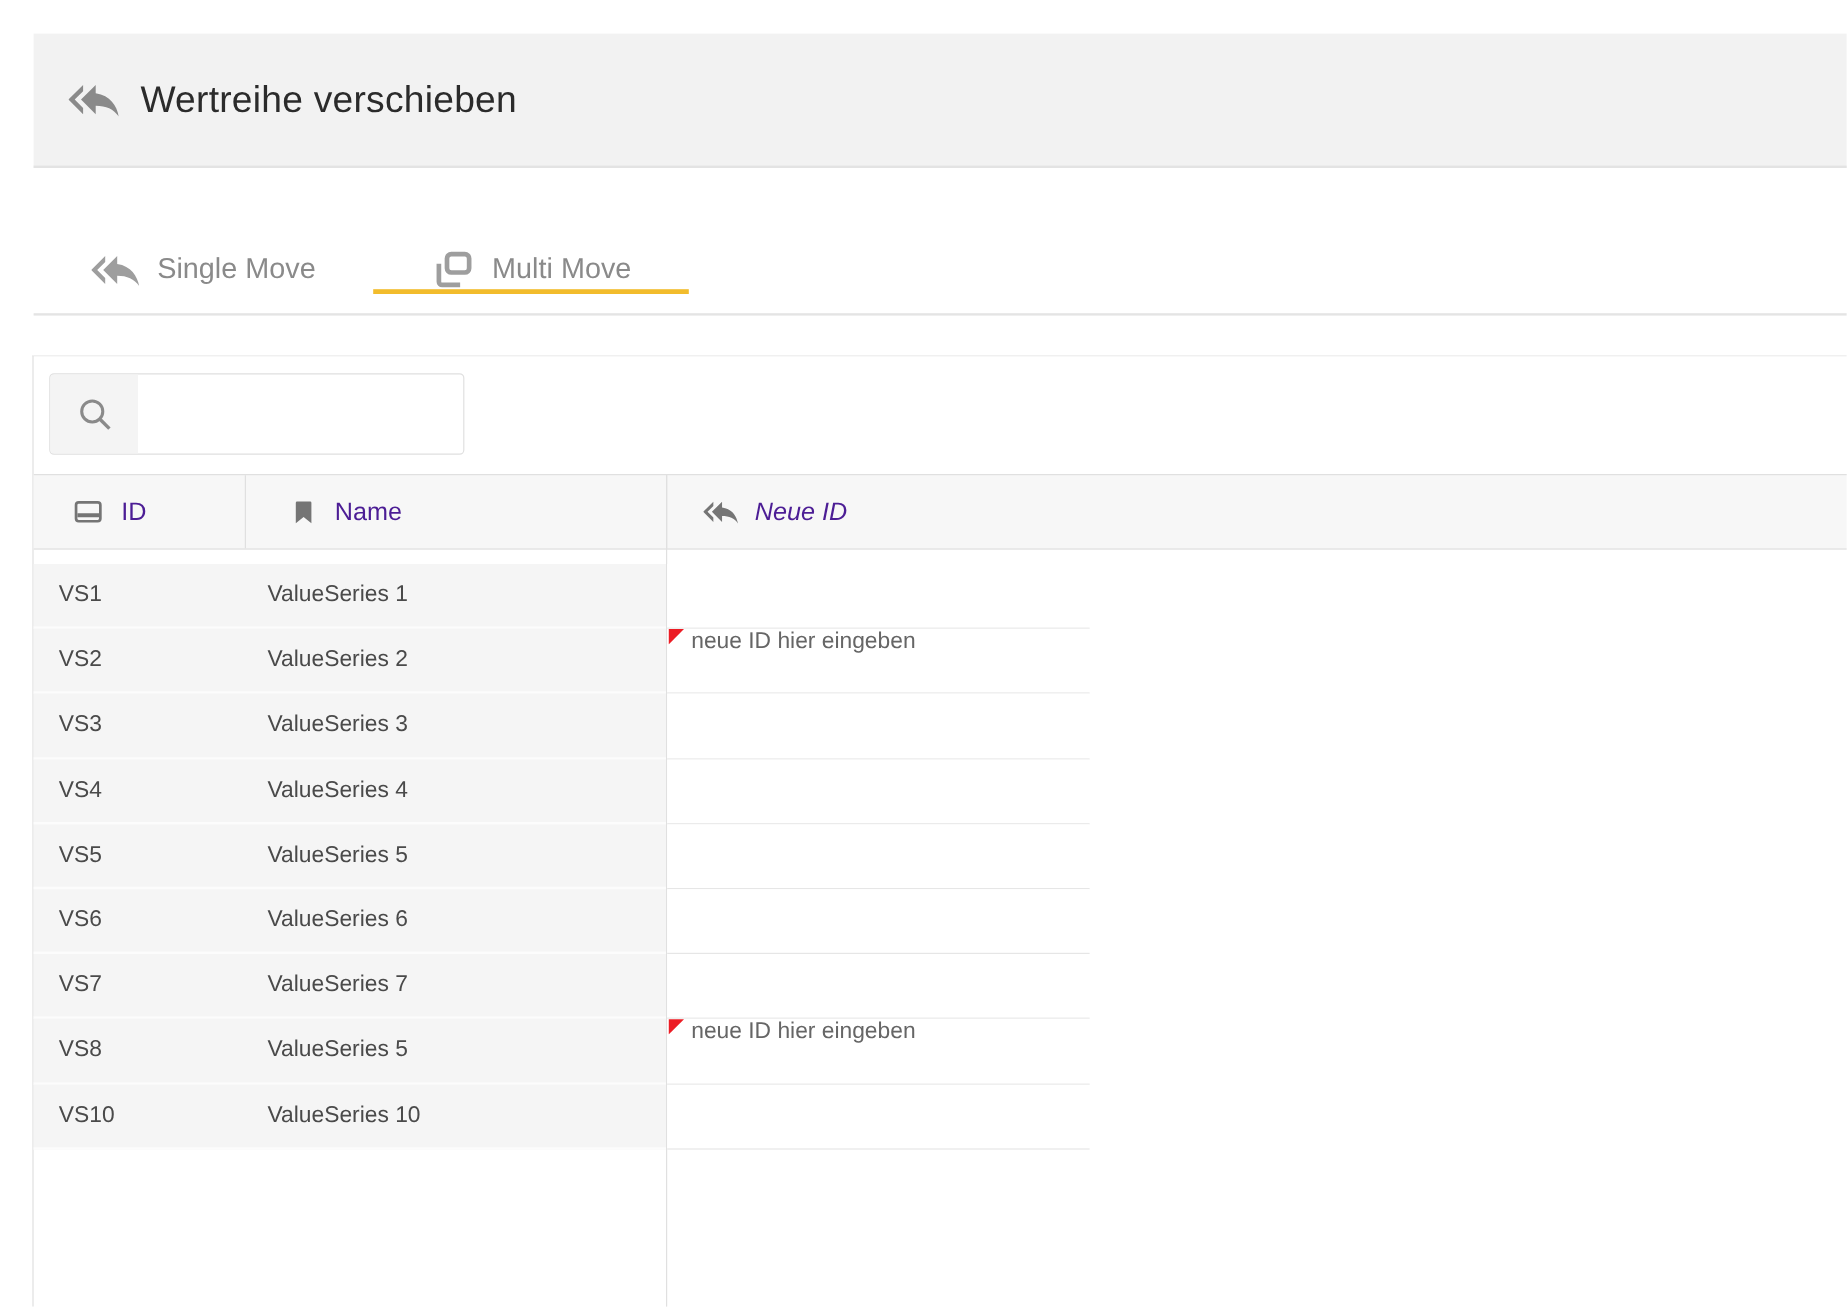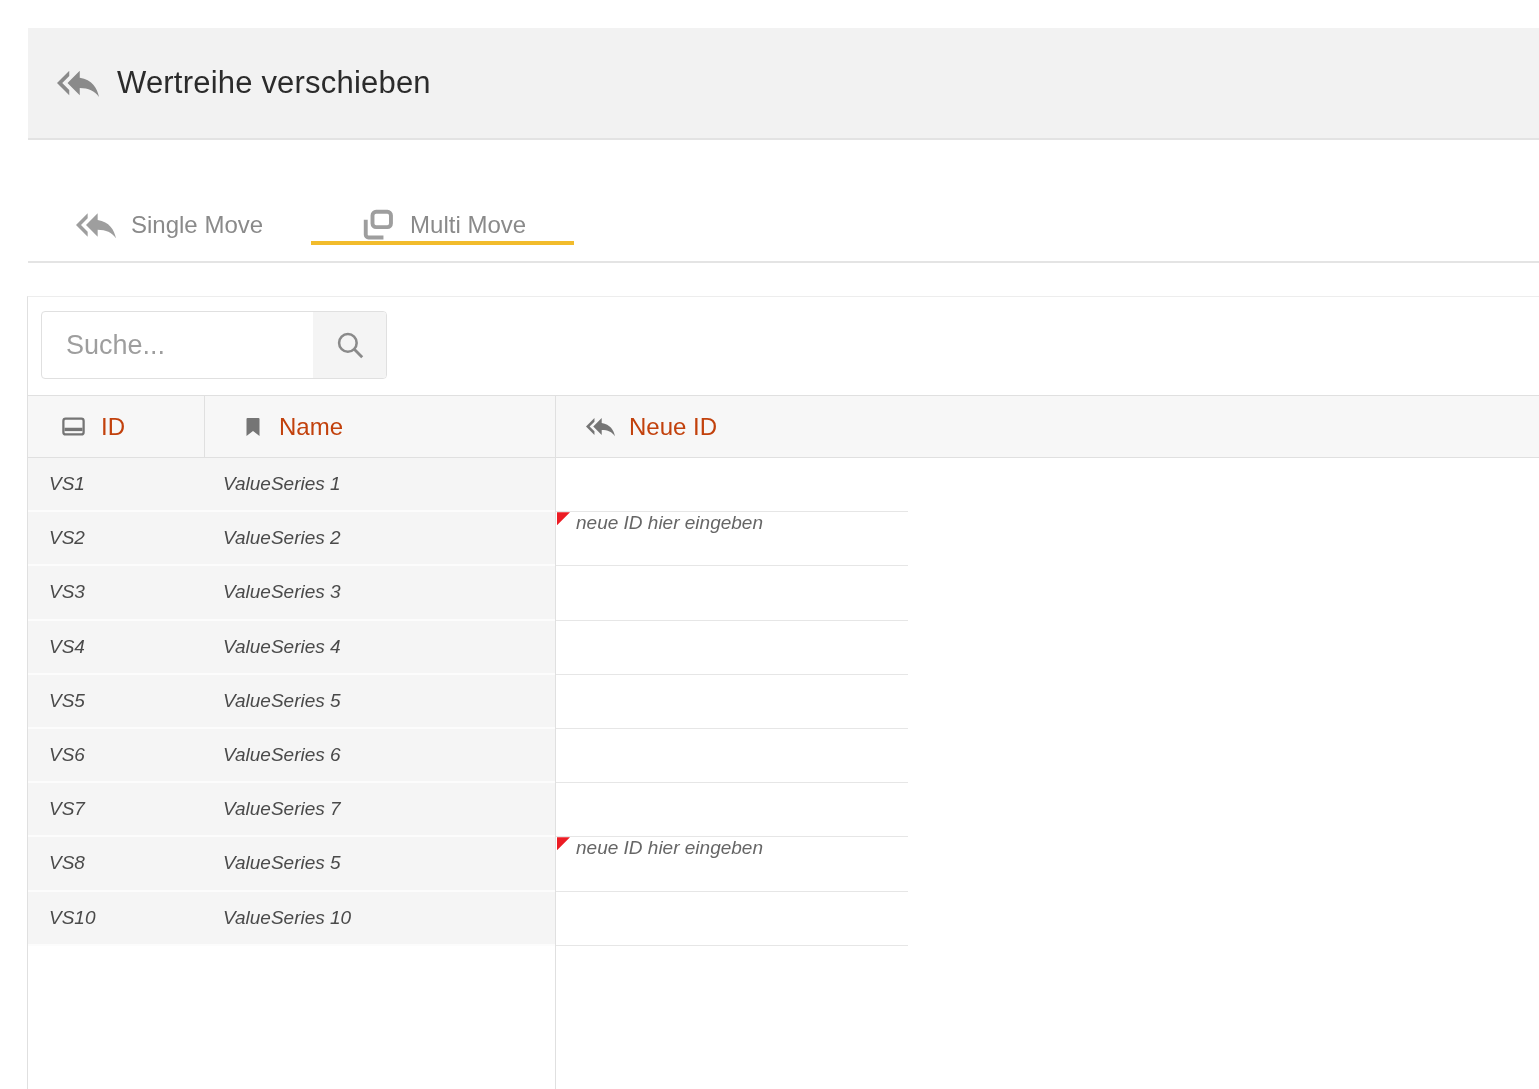--- a/index.html
+++ b/index.html
@@ -52,34 +52,34 @@
     flex: 0 0 73px; background: #f4f4f4; border: none; cursor: pointer;
     display: flex; align-items: center; justify-content: center; color: #8a8a8a;
   }
 
   
   .table-header {
     position: absolute; left: 0; top: 98px; right: 0; height: 63px;
     background: #f7f7f7; border-top: 1px solid #e0e0e0; border-bottom: 1px solid #e0e0e0;
     display: flex; align-items: stretch;
   }
-  .th { display: flex; align-items: center; gap: 14px; color: #c2410c; font-size: 24px; cursor: pointer; }
+  .th { display: flex; align-items: center; gap: 14px; color: #4c1d95; font-size: 21px; cursor: pointer; }
   .th .th-icon { color: #757575; }
   .th-id   { width: 177px; padding-left: 32px; border-right: 1px solid #e0e0e0; }
   .th-name { width: 351px; padding-left: 36px; border-right: 1px solid #e0e0e0; }
-  .th-neue { flex: 1 1 auto; padding-left: 30px; }
+  .th-neue { flex: 1 1 auto; padding-left: 30px; font-style: italic; }
 
   
   .pane-divider {
     position: absolute; left: 527px; top: 98px; bottom: 0; width: 1px;
     background: #e0e0e0;
   }
 
   
-  .table-body { position: absolute; left: 0; top: 161px; right: 0; font-style: italic; }
+  .table-body { position: absolute; left: 0; top: 173px; right: 0; }
   .row { display: flex; height: 54.2px; position: relative; }
   .cell-id, .cell-name {
     background: #f5f5f5; border-bottom: 2px solid #fcfcfc;
     display: flex; align-items: center; font-size: 19px; color: #4a4a4a;
   }
   .cell-id   { width: 177px; padding-left: 21px; }
   .cell-name { width: 350px; padding-left: 18px; }
   .cell-neue {
     width: 352px; margin-left: 1px; background: #ffffff;
     border-bottom: 1px solid #e6e6e6; position: relative;
@@ -123,21 +123,20 @@
         <rect x="9" y="3.2" width="12.3" height="10.2" rx="2.4" fill="none" stroke="currentColor" stroke-width="2.6"></rect>
       </svg>
     </span>
     <span>Multi Move</span>
   </button>
 </nav>
 
 <section class="content">
 
   <div class="search-box">
-    <input type="text" placeholder="Suche..." style="">
     <button class="search-btn">
       <span>
         <svg viewBox="0 0 24 24" width="34" height="34">
           <circle cx="10.5" cy="10.5" r="6.2" fill="none" stroke="currentColor" stroke-width="1.8"></circle>
           <line x1="15.2" y1="15.2" x2="20.6" y2="20.6" stroke="currentColor" stroke-width="2"></line>
         </svg>
       </span>
     </button>
   </div>
 

